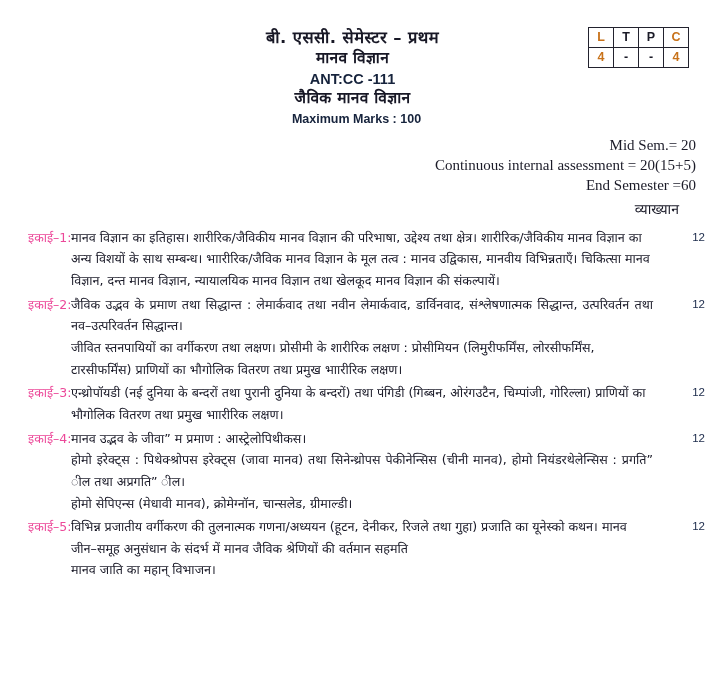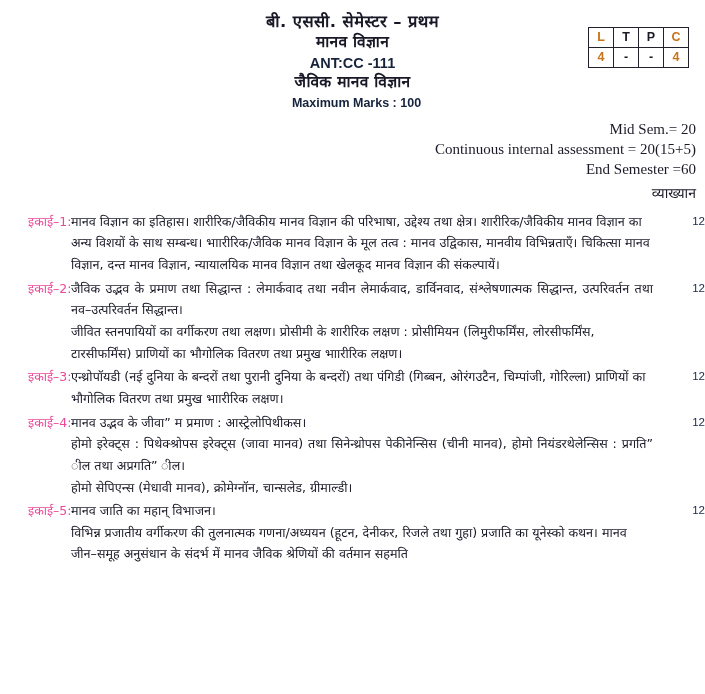--- a/index.html
+++ b/index.html
@@ -56,20 +56,21 @@
   }
   .hline {
     font-weight: bold;
     line-height: 1.30;
   }
   .hline.dev {
     font-family: "DejaVu Sans", sans-serif;
     font-size: 16.5px;
     letter-spacing: 0.4px;
     color: #181826;
+    margin-top: 16px;
   }
   .hline.dev2 {
     font-family: "DejaVu Sans", sans-serif;
     font-size: 15.5px;
     letter-spacing: 0.3px;
     color: #181826;
   }
   .hline.code {
     font-family: "Liberation Sans", "DejaVu Sans", sans-serif;
     font-size: 14.5px;
@@ -89,21 +90,21 @@
     margin-top: 9px;
     padding-right: 9px;
     text-align: right;
     font-family: "Liberation Serif", "DejaVu Serif", serif;
     font-size: 15px;
     line-height: 1.33;
     color: #1b1b28;
   }
   .vyakhyan {
     margin-top: 3px;
-    padding-right: 9px;
+    padding-right: 26px;
     text-align: right;
     font-family: "DejaVu Sans", sans-serif;
     font-size: 14px;
     color: #181826;
   }
 
   
   .units {
     margin-top: 9px;
   }
@@ -222,20 +223,20 @@
         <p class="last">मानव उद्भव के जीवा” म प्रमाण : आस्ट्रेलोपिथीकस।</p>
         <p>होमो इरेक्ट्स : पिथेक्श्रोपस इरेक्ट्स (जावा मानव) तथा सिनेन्थ्रोपस पेकीनेन्सिस (चीनी मानव), होमो नियंडरथेलेन्सिस : प्रगति” ील तथा अप्रगति” ील।</p>
         <p class="last">होमो सेपिएन्स (मेधावी मानव), क्रोमेग्नॉन, चान्सलेड, ग्रीमाल्डी।</p>
       </div>
       <div class="unit-credit">12</div>
     </div>
 
     <div class="unit">
       <div class="unit-label">इकाई–5:</div>
       <div class="unit-body">
+        <p class="last">विभिन्न प्रजातीय वर्गीकरण की तुलनात्मक गणना/अध्ययन (हूटन, देनीकर, रिजले तथा गुहा) प्रजाति का यूनेस्को कथन। मानव जीन–समूह अनुसंधान के संदर्भ में मानव जैविक श्रेणियों की वर्तमान सहमति</p>
         <p class="last">मानव जाति का महान् विभाजन।</p>
-        <p class="last">विभिन्न प्रजातीय वर्गीकरण की तुलनात्मक गणना/अध्ययन (हूटन, देनीकर, रिजले तथा गुहा) प्रजाति का यूनेस्को कथन। मानव जीन–समूह अनुसंधान के संदर्भ में मानव जैविक श्रेणियों की वर्तमान सहमति</p>
       </div>
       <div class="unit-credit">12</div>
     </div>
 
   </div>
 </div>
 
 </body></html>

